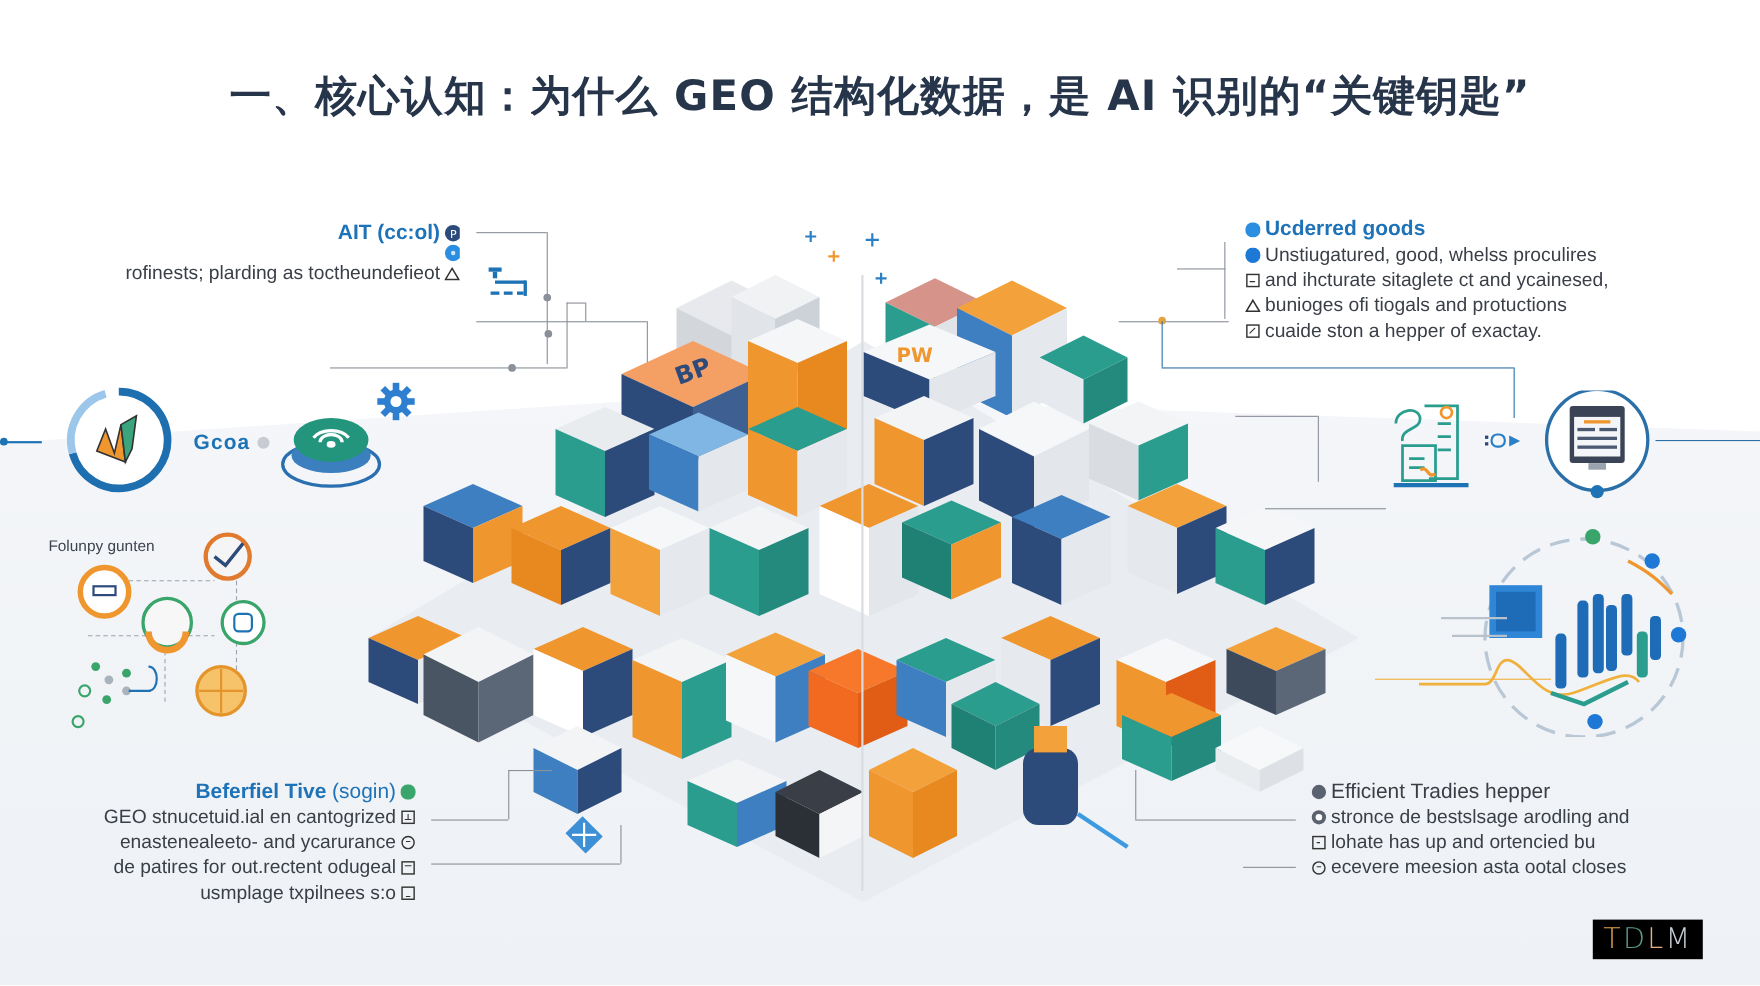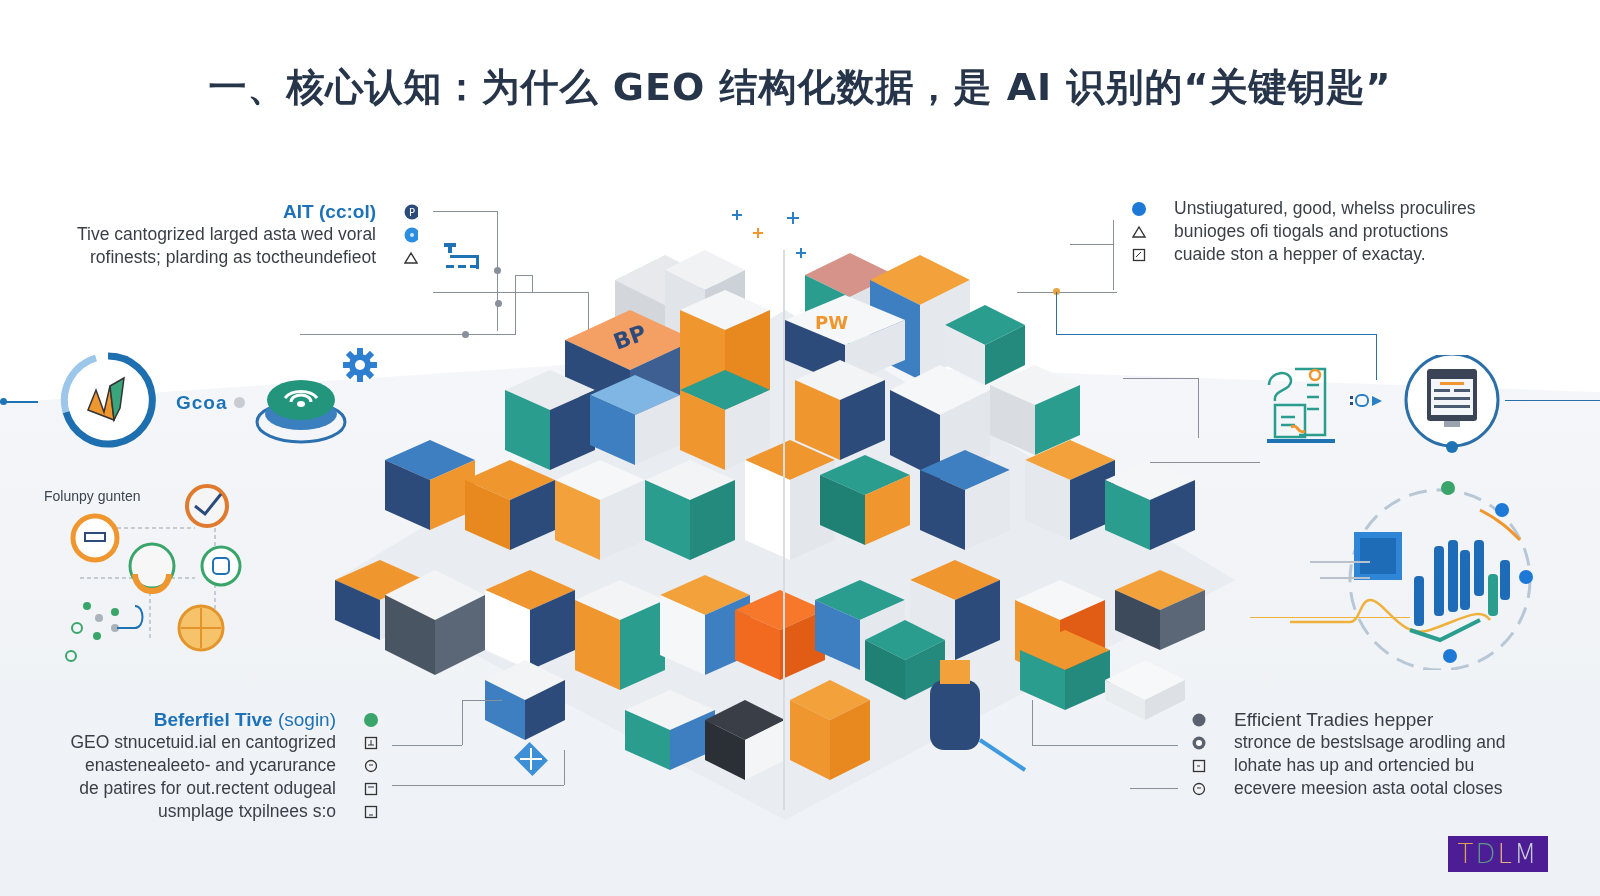--- a/index.html
+++ b/index.html
@@ -15,31 +15,31 @@
     clip-path:polygon(0 8%, 40% 0%, 62% 2%, 100% 6%, 100% 100%, 0 100%);
   }
   .title {
     position:absolute; left:0; top:62px; width:1600px; text-align:center;
     font-size:38px; font-weight:bold; color:#26354a; letter-spacing:1px;
     font-family:"DejaVu Sans", sans-serif;
   }
   .block { position:absolute; font-size:17.5px; line-height:23px; color:#3a3f47; }
   .block .head { font-size:19px; font-weight:bold; color:#1d72b8; }
   .block .head .light { font-weight:normal; }
-  .row { display:flex; align-items:center; gap:28px; white-space:nowrap; }
+  .row { display:flex; align-items:center; gap:4px; white-space:nowrap; }
   .block.right-align .row { justify-content:flex-end; }
   .mk { width:14px; height:14px; display:inline-flex; align-items:center; justify-content:center; flex:0 0 14px; }
   .mk svg { display:block; }
   .vline { position:absolute; width:1px; background:#8a9099; }
   .hline { position:absolute; height:1px; background:#8a9099; }
   .dot { position:absolute; width:7px; height:7px; border-radius:50%; background:#8a9099; }
   .icon { position:absolute; }
   .watermark {
     position:absolute; left:1448px; top:836px; width:100px; height:36px;
-    background:#4c1d95; font-size:26px; letter-spacing:2px; text-align:center; line-height:36px;
+    background:#000000; font-size:26px; letter-spacing:2px; text-align:center; line-height:36px;
     font-family:"DejaVu Sans", sans-serif; font-weight:200;
   }
   .small-label { position:absolute; font-size:14px; color:#3c4450; }
   .gcoa { position:absolute; font-size:19px; font-weight:bold; color:#1e73b5; letter-spacing:1px; }
   .center-divider { position:absolute; left:783px; top:250px; width:2px; height:560px; background:#d9dde2; }
 </style>
 </head>
 <body>
 
 <div class="band"></div>
@@ -50,21 +50,20 @@
   <div class="row">
     <span class="head">AIT (cc:ol)</span>
     <span class="mk">
       <svg width="16" height="16">
           <circle cx="8" cy="8" r="7.5" fill="#2c4a7a"></circle>
           <text x="8" y="12" font-size="10" fill="#fff" text-anchor="middle" font-family="DejaVu Sans, sans-serif">P</text>
         </svg>
     </span>
   </div>
   <div class="row">
-    <span>Tive cantogrized larged asta wed voral</span>
     <span class="mk">
       <svg width="16" height="16">
           <circle cx="8" cy="8" r="7.5" fill="#2b8ee0"></circle>
           <circle cx="8" cy="8" r="2" fill="#cfe6fb"></circle>
         </svg>
     </span>
   </div>
   <div class="row">
     <span>rofinests; plarding as toctheundefieot</span>
     <span class="mk">
@@ -408,24 +407,41 @@
         </g>
     </g>
   </svg>
 </div>
 <div class="center-divider"></div>
 
 <div class="block" style="left:1132px; top:197px; width:420px;">
   <div class="row">
     <span class="mk">
         <svg width="14" height="14">
+          <circle cx="7" cy="7" r="7" fill="#2b8ee0"></circle>
+        </svg>
+      </span>
+    <span class="head">Ucderred goods</span>
+  </div>
+  <div class="row">
+    <span class="mk">
+        <svg width="14" height="14">
           <circle cx="7" cy="7" r="7" fill="#1e78d6"></circle>
         </svg>
       </span>
     <span>Unstiugatured, good, whelss proculires</span>
+  </div>
+  <div class="row">
+    <span class="mk">
+        <svg width="14" height="14">
+          <rect x="1.5" y="1.5" width="11" height="11" fill="none" stroke="#333" stroke-width="1.3"></rect>
+          <line x1="4" y1="8" x2="9" y2="8" stroke="#333"></line>
+        </svg>
+      </span>
+    <span>and ihcturate sitaglete ct and ycainesed,</span>
   </div>
   <div class="row">
     <span class="mk">
         <svg width="14" height="14">
           <path d="M7 2 L13 12 L1 12 Z" fill="none" stroke="#333" stroke-width="1.4"></path>
         </svg>
       </span>
     <span>bunioges ofi tiogals and protuctions</span>
   </div>
   <div class="row">

